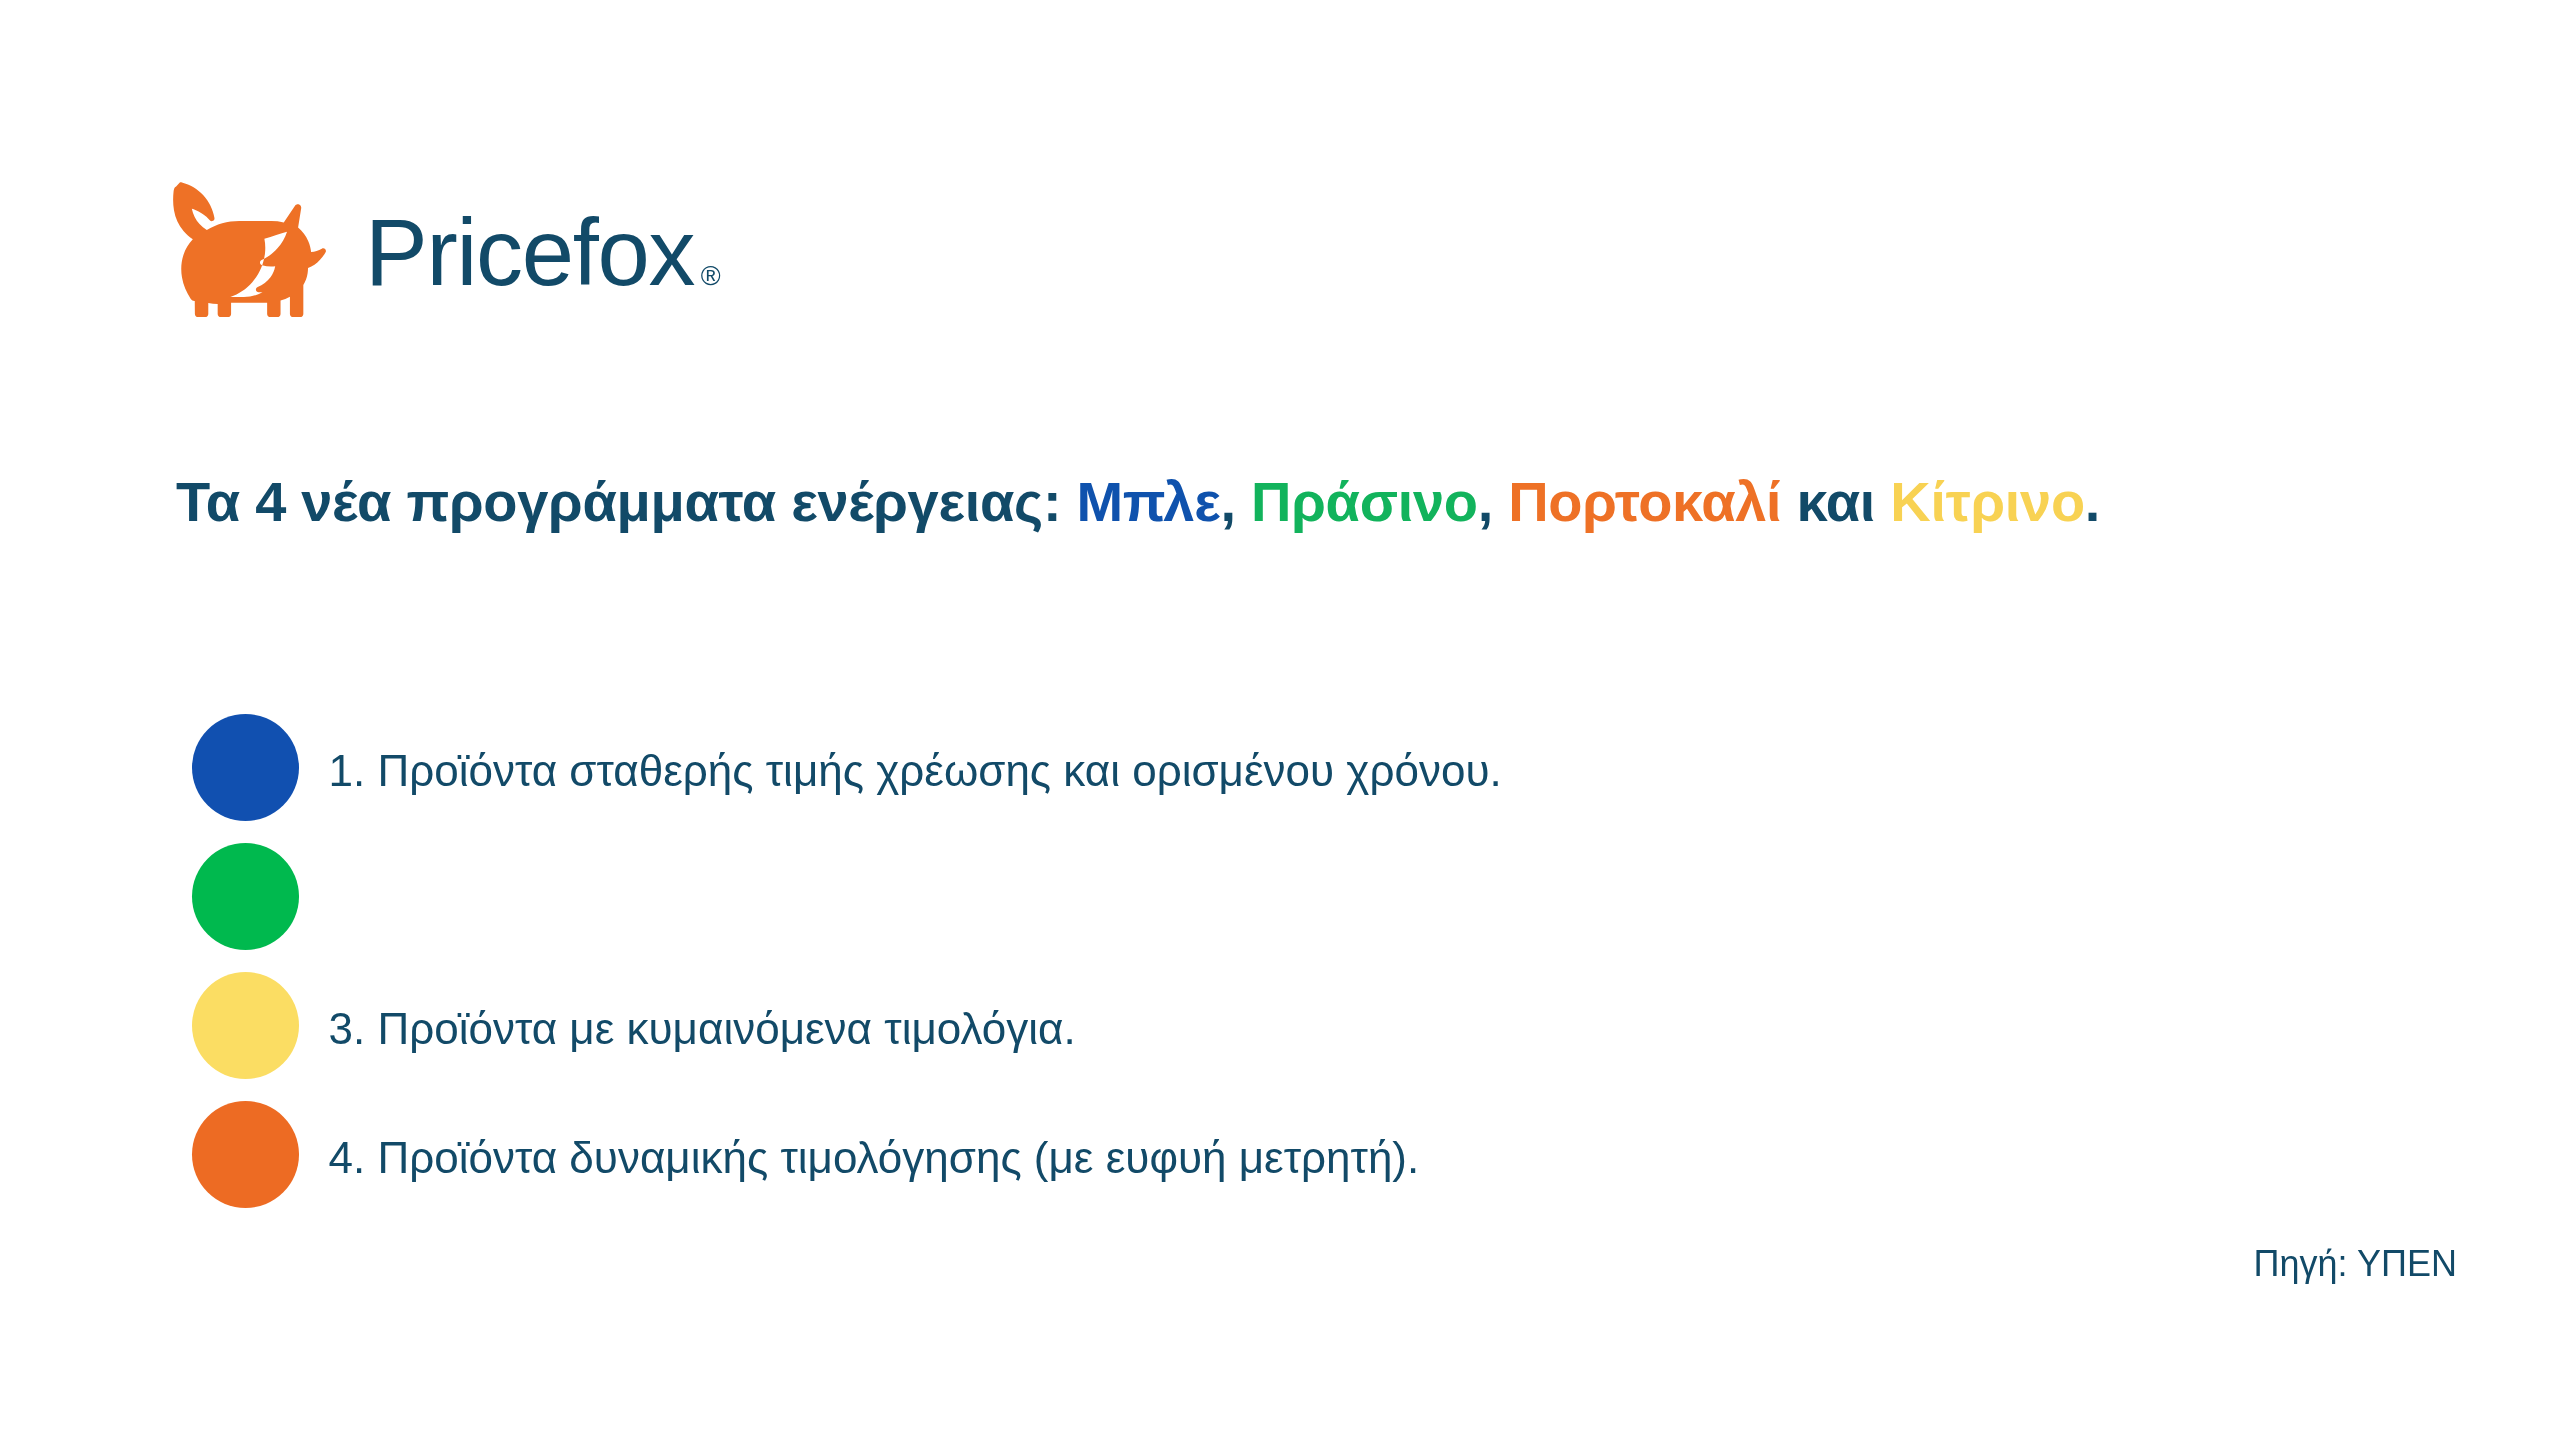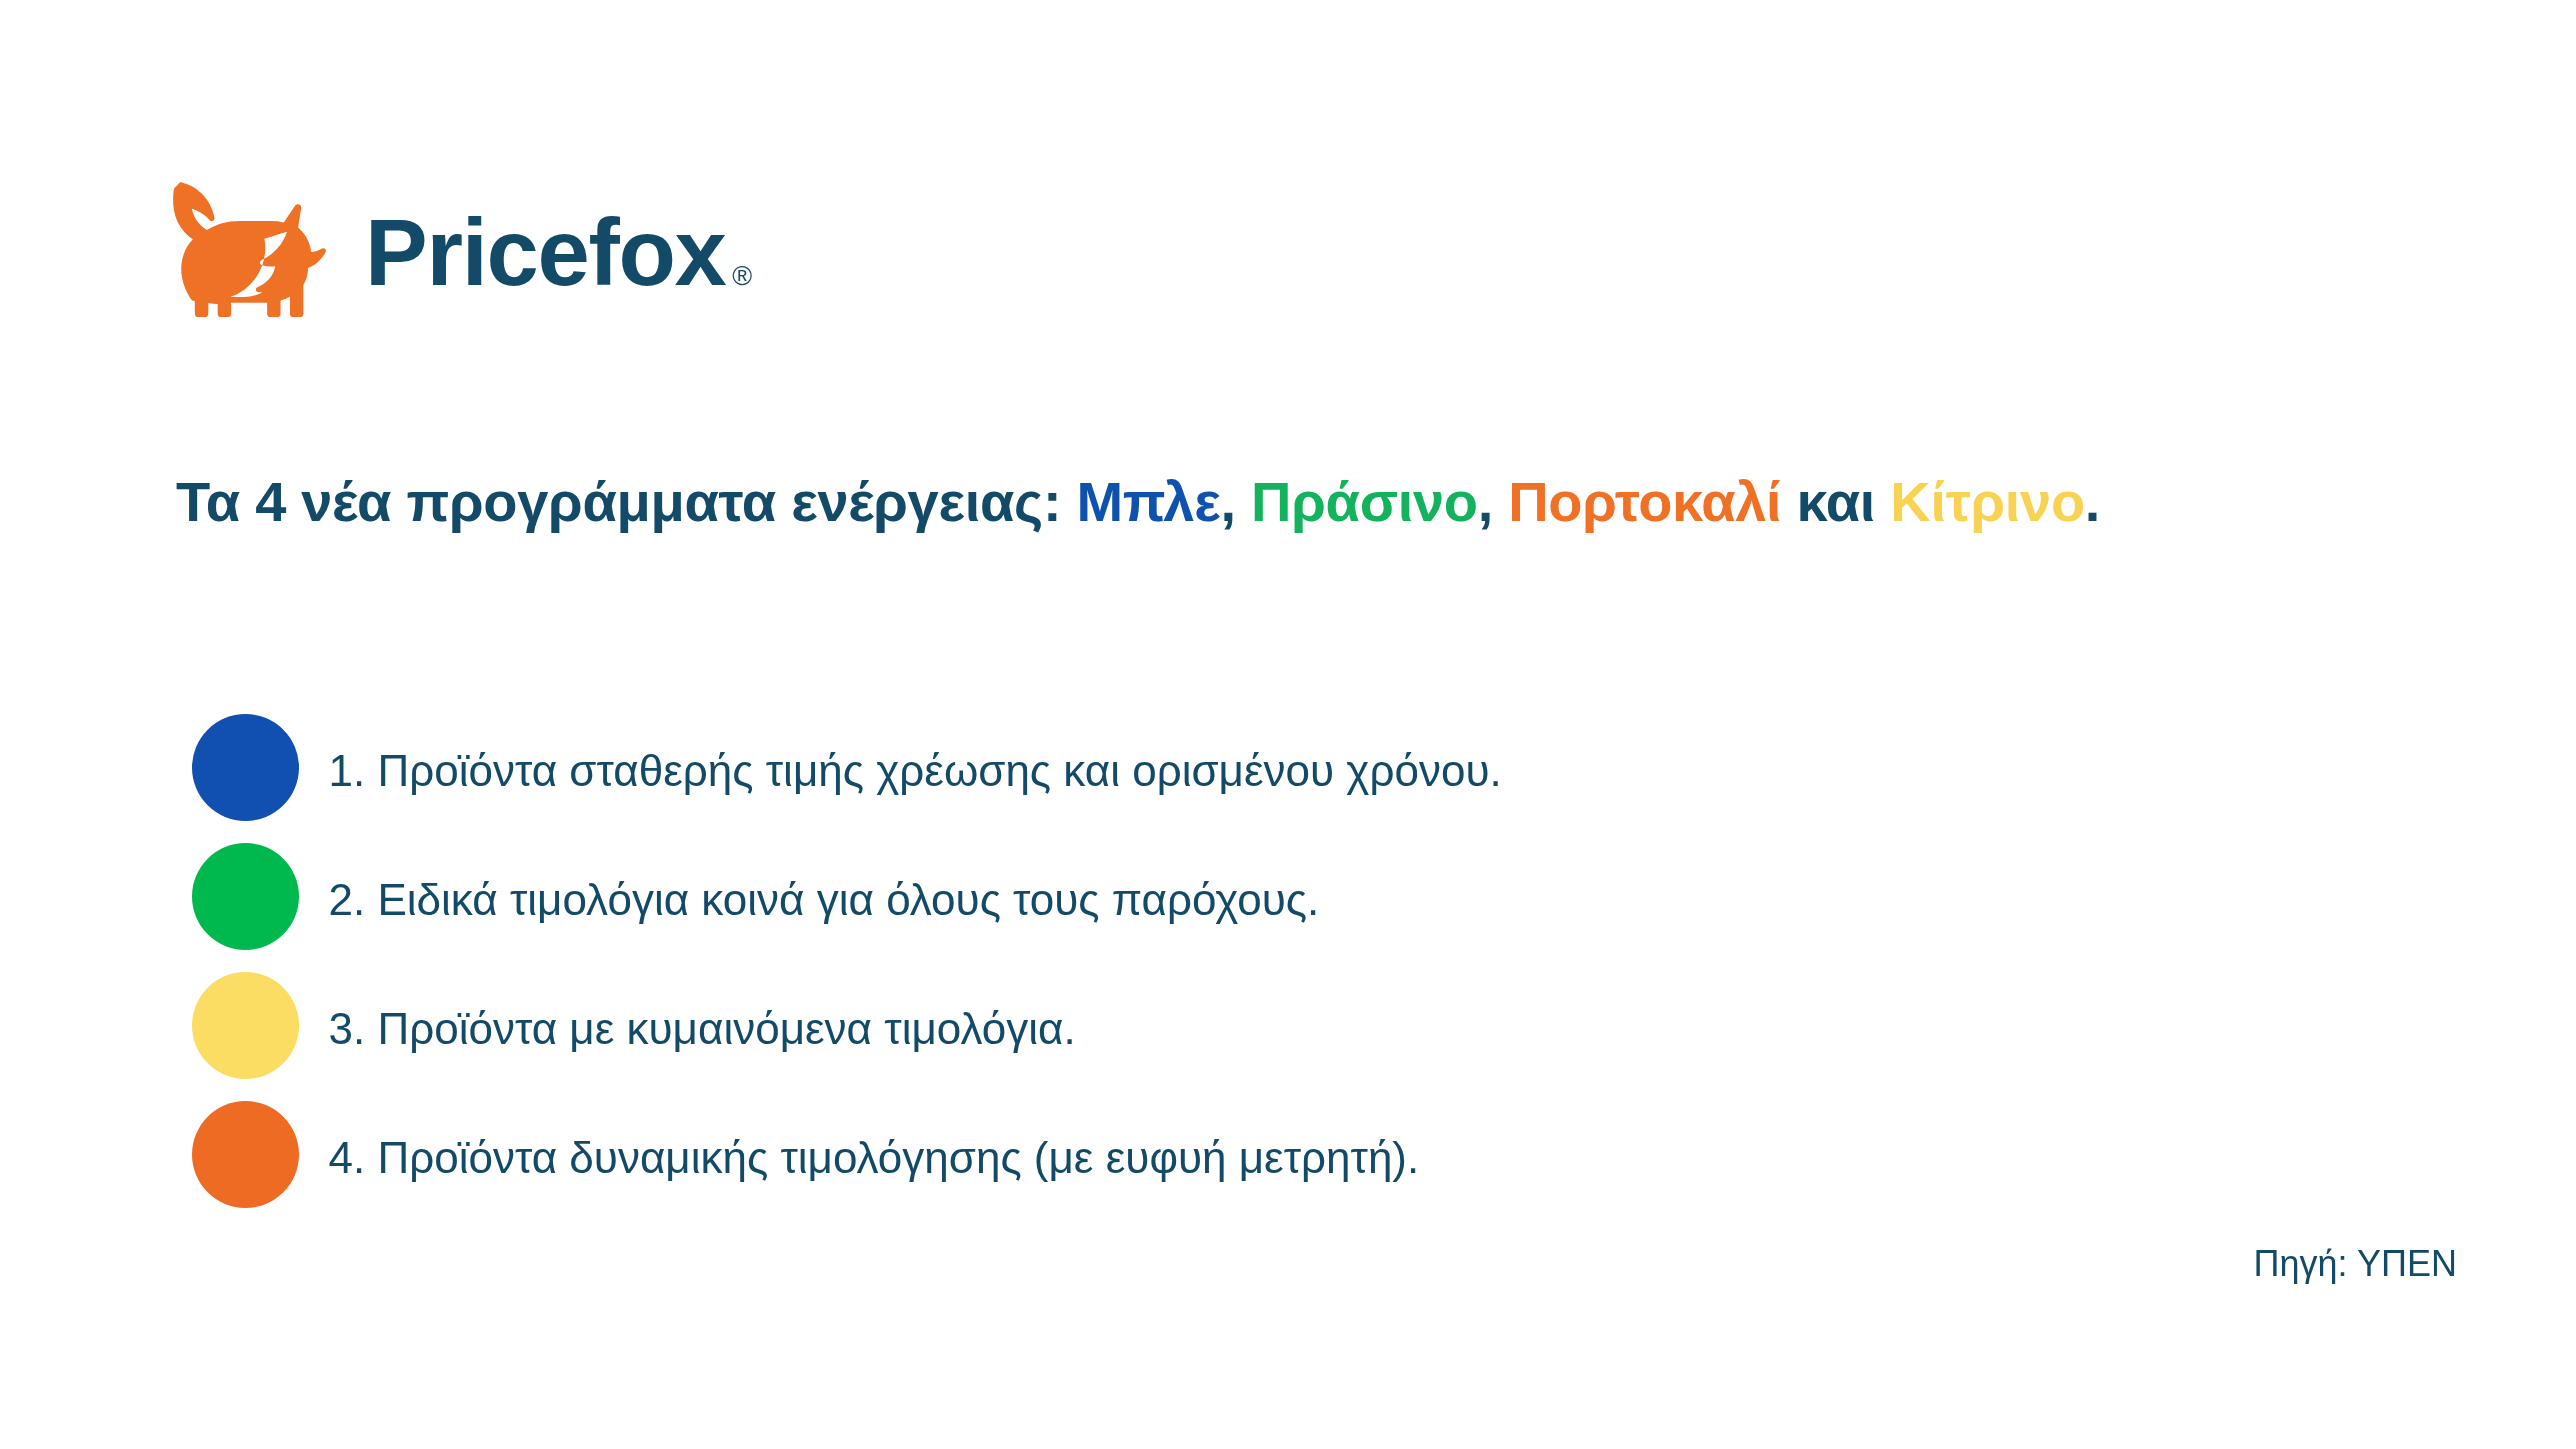--- a/index.html
+++ b/index.html
@@ -43,21 +43,21 @@
     width: 100%;
     height: 100%;
   }
   .brand-word {
     display: flex;
     align-items: flex-end;
     gap: 6.7px;
   }
   .brand-name {
     font-size: 94px;
-    font-weight: 700;
+    font-weight: 400;
     letter-spacing: -1.3px;
     line-height: 1;
     color: #124A68;
     white-space: nowrap;
   }
   .brand-reg {
     font-size: 27px;
     line-height: 1;
     color: #124A68;
     padding-bottom: 9.4px;
@@ -141,21 +141,20 @@
 
   <div class="items">
 
     <div class="item">
       <span class="bullet-dot" style="background-color: rgb(17, 80, 176);"></span>
       <span class="item-text">1. Προϊόντα σταθερής τιμής χρέωσης και ορισμένου χρόνου.</span>
     </div>
 
     <div class="item">
       <span class="bullet-dot" style="background-color: rgb(0, 185, 78);"></span>
-      <span class="item-text">2. Ειδικά τιμολόγια κοινά για όλους τους παρόχους.</span>
     </div>
 
     <div class="item">
       <span class="bullet-dot" style="background-color: rgb(251, 221, 99);"></span>
       <span class="item-text">3. Προϊόντα με κυμαινόμενα τιμολόγια.</span>
     </div>
 
     <div class="item">
       <span class="bullet-dot" style="background-color: rgb(237, 107, 35);"></span>
       <span class="item-text">4. Προϊόντα δυναμικής τιμολόγησης (με ευφυή μετρητή).</span>

